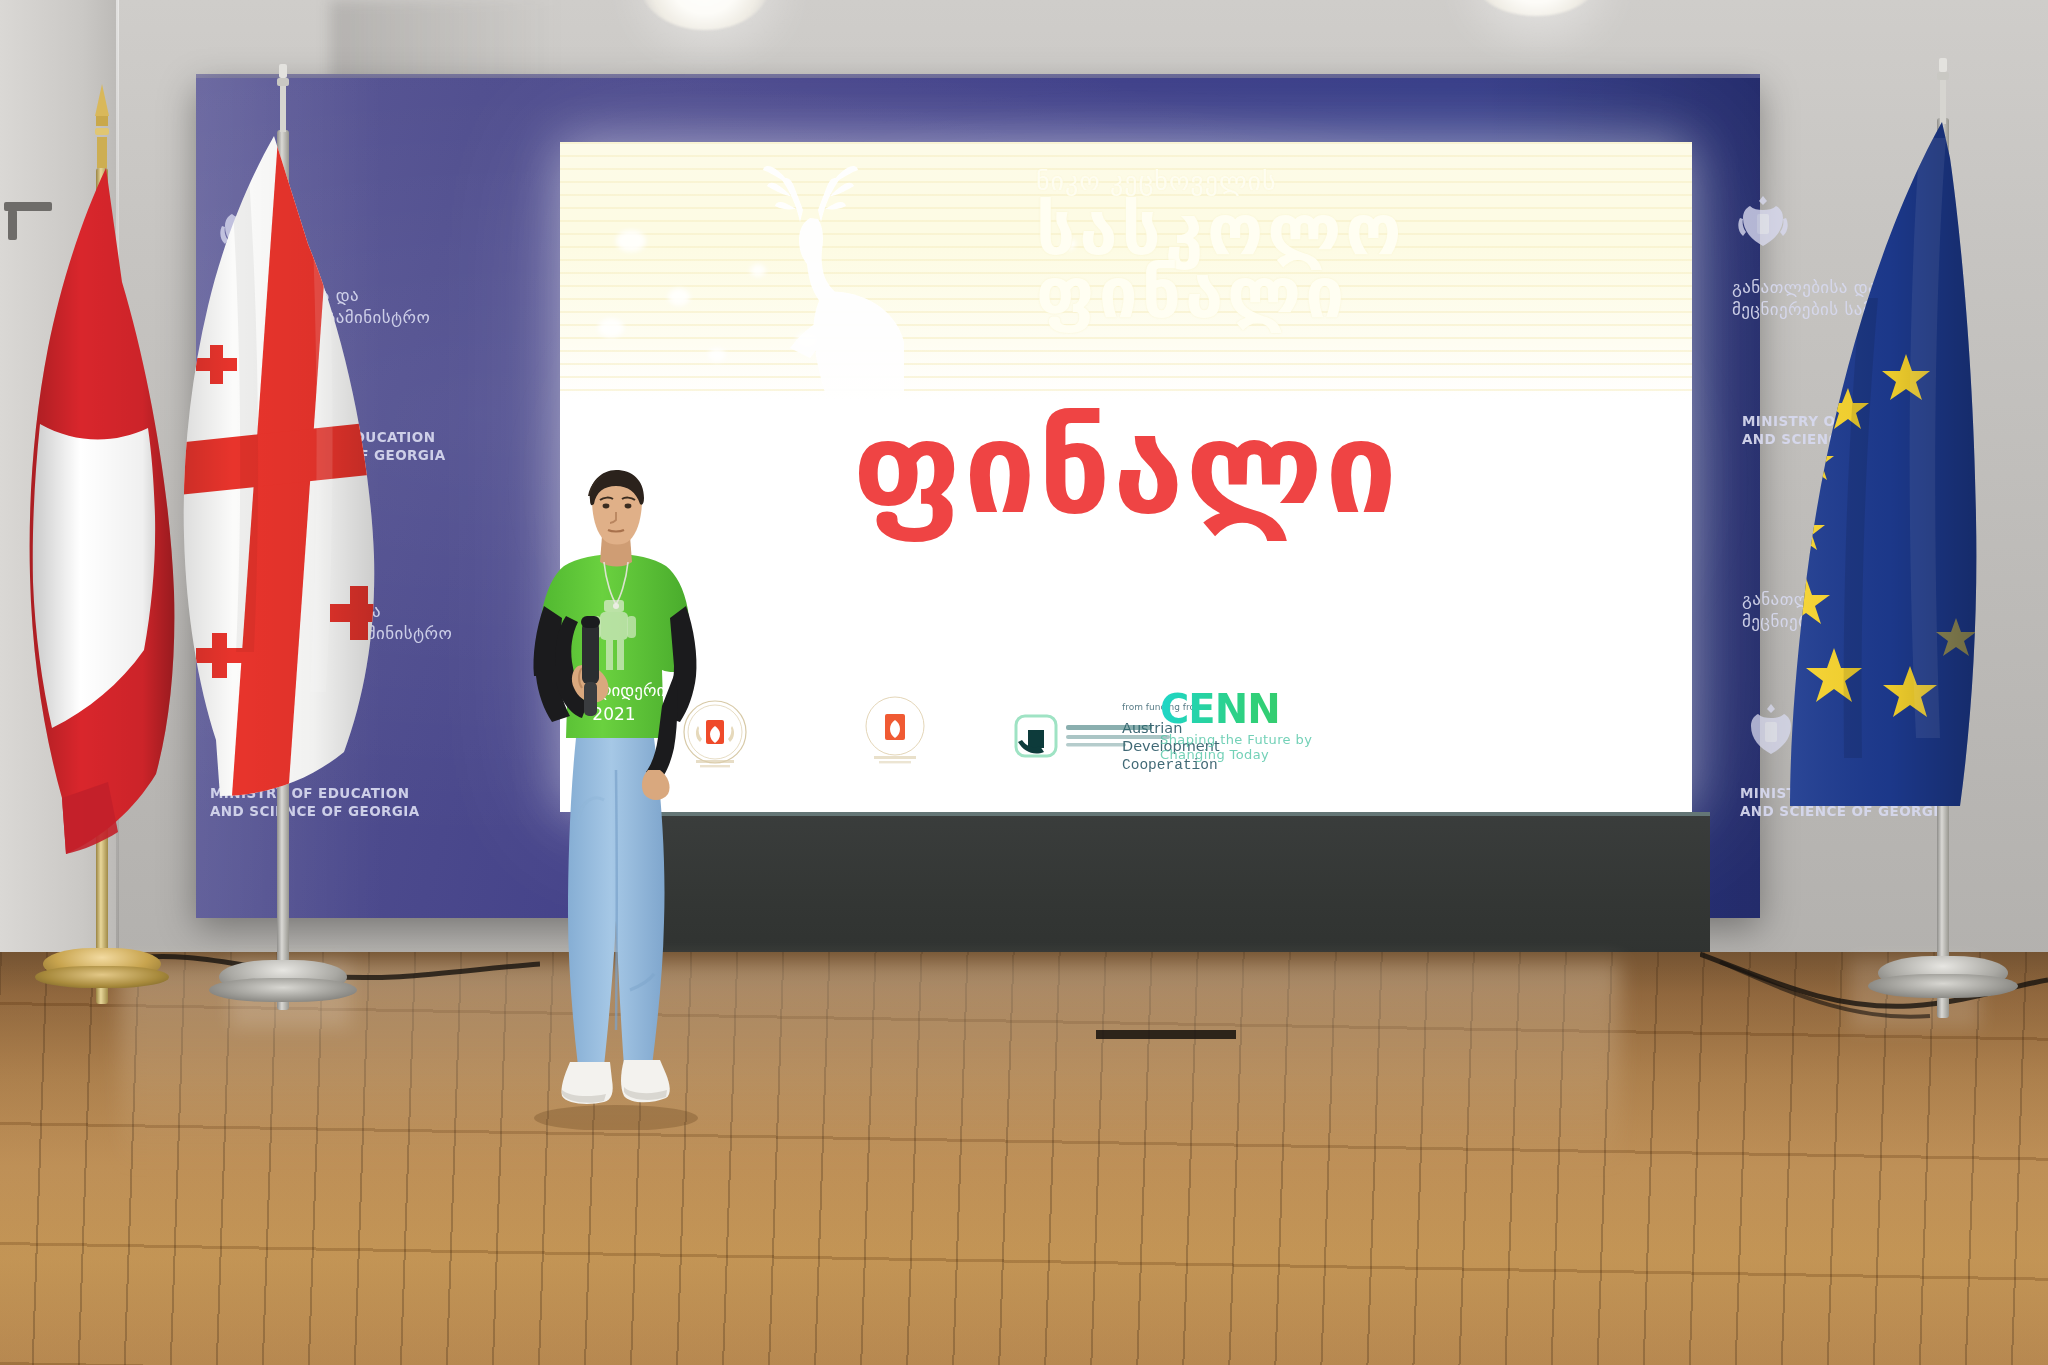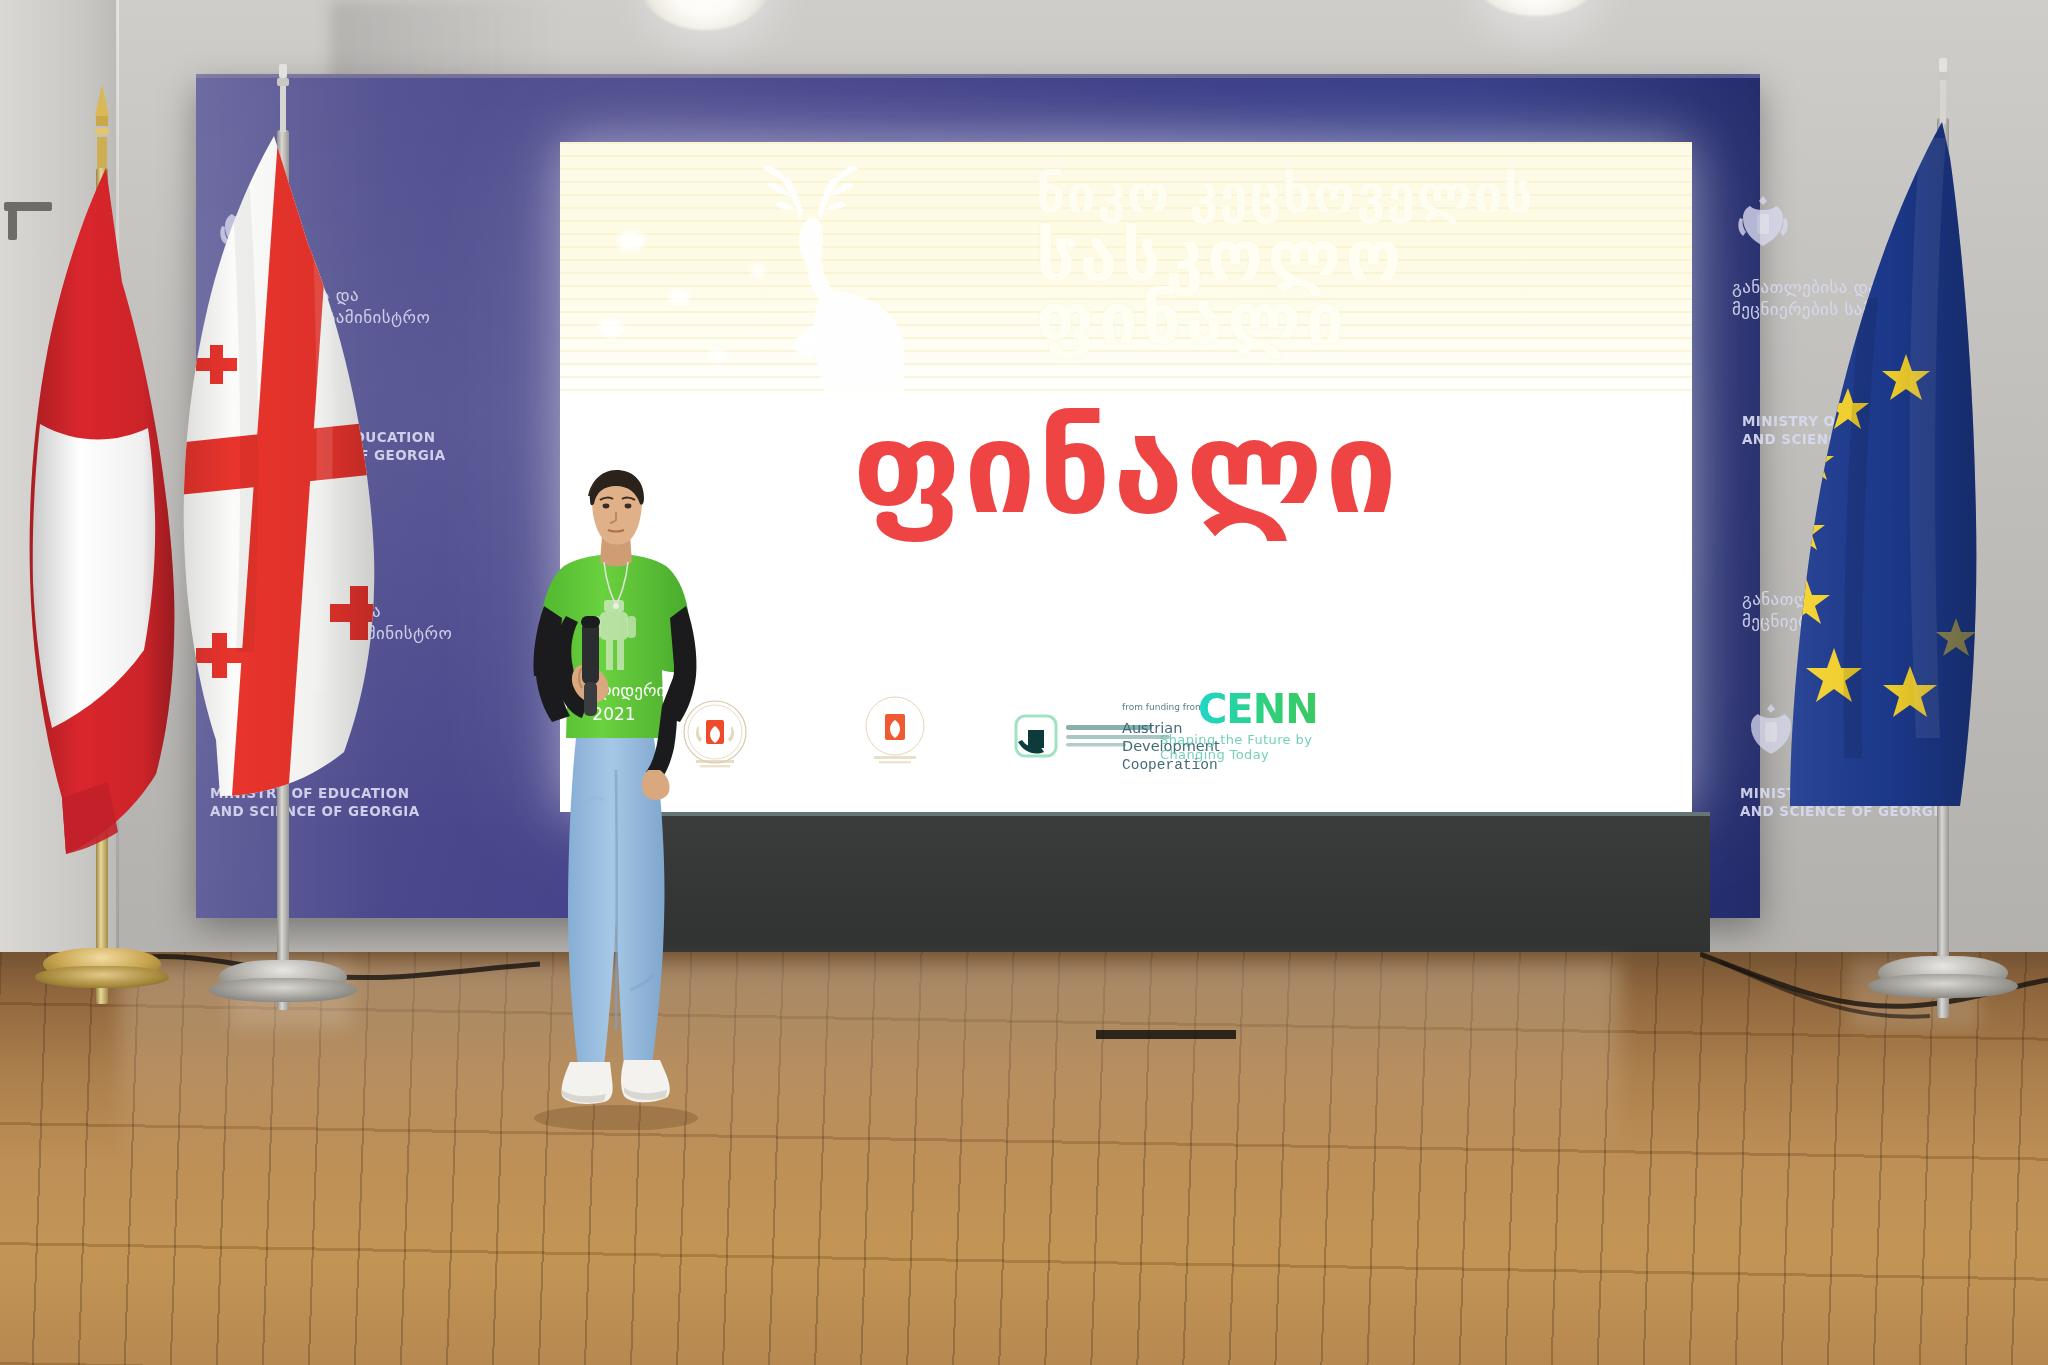--- a/index.html
+++ b/index.html
@@ -113,21 +113,21 @@
     filter:blur(2.5px);
   }
   .deer{
     position:absolute;left:168px;top:10px;width:178px;height:250px;opacity:.96;
   }
   .award-title{
     position:absolute;left:476px;top:26px;width:610px;
     text-align:left;color:#fffef2;line-height:1.0;
     text-shadow:0 0 2px rgba(250,244,205,.9);
   }
-  .award-title .l1{font-size:52px;letter-spacing:1px;font-weight:700;opacity:.97;}
+  .award-title .l1{font-size:26px;letter-spacing:1px;font-weight:400;opacity:.97;}
   .award-title .l2{font-size:69px;letter-spacing:4px;font-weight:700;margin-top:2px;}
   .award-title .l3{font-size:69px;letter-spacing:4px;font-weight:700;margin-top:-6px;}
 
   .final-word{
     position:absolute;left:0;top:262px;width:100%;text-align:center;
     color:#ef4444;font-size:128px;font-weight:700;letter-spacing:2px;
     line-height:1;
   }
 
   .logos{
@@ -401,21 +401,21 @@
       <svg class="logo swatch" viewBox="0 0 178 46">
         <rect x="2" y="2" width="40" height="40" rx="9" fill="none" stroke="#9fe3c4" stroke-width="3"></rect>
         <path d="M14 16 h16 v18 h-16 z" fill="#0d3b3b"></path>
         <path d="M4 28 c6 10 16 14 26 10 l-4-6 c-7 3-14 0-18-6z" fill="#0d3b3b"></path>
         <rect x="52" y="11" width="86" height="5" rx="2" fill="#2a6e6e" opacity=".55"></rect>
         <rect x="52" y="21" width="104" height="4" rx="2" fill="#2a6e6e" opacity=".4"></rect>
         <rect x="52" y="29" width="60" height="3.4" rx="1.7" fill="#2a6e6e" opacity=".35"></rect>
       </svg>
 
       <div class="logo cenn">
-        <div class="mark" style="background:linear-gradient(90deg,#1fd6c8,#2fd07a 55%,#3fc75c);-webkit-background-clip:text;background-clip:text;color:transparent;margin-left:38px;">CENN</div>
+        <div class="mark" style="background:linear-gradient(90deg,#1fd6c8,#2fd07a 55%,#3fc75c);-webkit-background-clip:text;background-clip:text;color:transparent;">CENN</div>
         <div class="tag">Shaping the Future by Changing Today</div>
       </div>
 
     </div>
   </div>
 
   <div class="skirt"></div>
   <div class="skirt-foot"></div>
 
   <div class="floor"></div>

